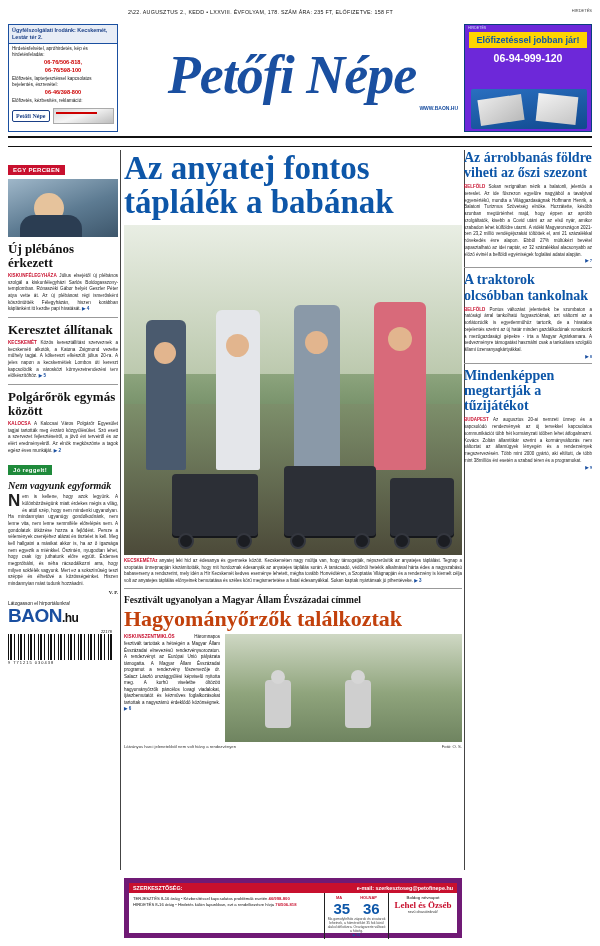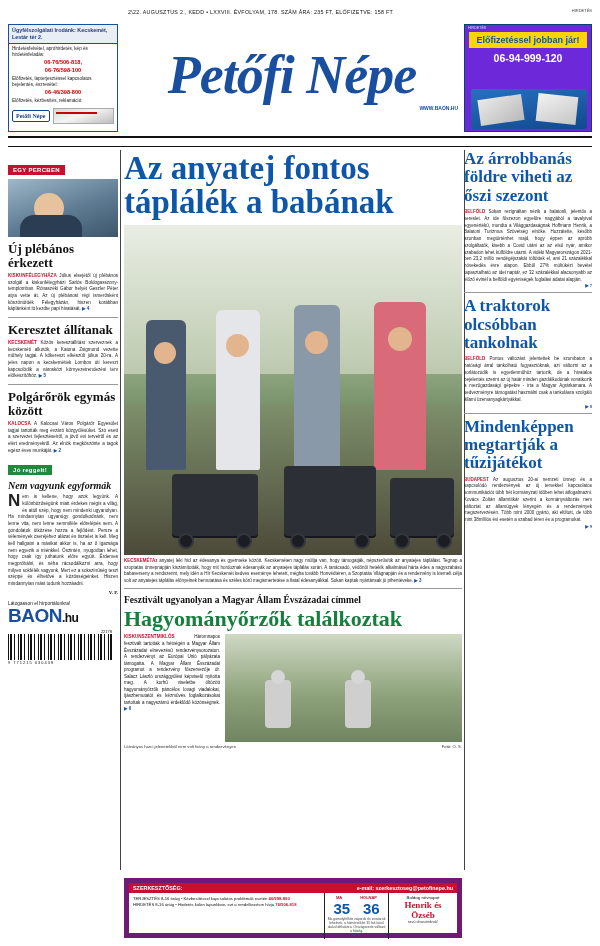--- a/index.html
+++ b/index.html
@@ -196,37 +196,37 @@
   .caption-box { width:338px; margin-top:3px; }
   .cap-text {
     font-size:4.5px; line-height:1.45; text-align:justify; color:#222;
     font-family:"Liberation Sans", sans-serif;
   }
   .cap-lead { color:#c8102e; font-weight:bold; }
 
   .sub-overline { font-family:"Liberation Serif", serif; font-weight:bold; font-size:9.5px; margin-top:6px; }
   h2.sublead {
     font-family:"Liberation Serif", serif; font-weight:bold;
-    font-size:22px; line-height:1.05; color:#15803d; margin:2px 0 4px;
+    font-size:22px; line-height:1.05; color:#c2410c; margin:2px 0 4px;
   }
   .subwrap { display:flex; gap:5px; }
   .subtext { width:96px; font-size:4.5px; line-height:1.45; text-align:justify; font-family:"Liberation Sans", sans-serif; }
   .subphoto {
     flex:1; height:108px; position:relative; overflow:hidden;
     background:linear-gradient(180deg,#cfd8c4 0%,#8fa47c 55%,#6f8460 100%);
   }
   .subphoto .knight { position:absolute; bottom:14px; width:26px; height:48px; background:#cfcfcf; border-radius:4px; }
   .subphoto .knight:after { content:""; position:absolute; left:6px; top:-10px; width:14px; height:14px; border-radius:50%; background:#d6d6d6; }
   .subcap { font-size:4.2px; font-family:"Liberation Sans", sans-serif; color:#333; margin-top:2px; display:flex; justify-content:space-between; }
 
   
   .rightcol { position:absolute; right:8px; top:150px; width:128px; }
   h3.rhead {
     font-family:"Liberation Serif", serif; font-weight:bold;
-    font-size:17px; line-height:1.08; color:#0d56a8; margin:0 0 4px;
+    font-size:14px; line-height:1.08; color:#0d56a8; margin:0 0 4px;
   }
   .rtext { font-size:4.5px; line-height:1.5; text-align:justify; font-family:"Liberation Sans", sans-serif; color:#222; }
   .rdate { color:#c8102e; font-weight:bold; }
   .rmore { text-align:right; color:#1a4fa0; font-weight:bold; font-size:4.5px; }
 
   
   .bottom { position:absolute; left:124px; bottom:8px; width:338px; height:60px; border:5px solid #701a75; }
   .bt-head {
     background:#c8102e; color:#fff; font-family:"Liberation Sans", sans-serif;
     font-weight:bold; font-size:5.4px; padding:2px 4px; display:flex; justify-content:space-between;
@@ -431,19 +431,19 @@
         </div>
         <div class="wtemps">
           <span>35</span>
           <span>36</span>
         </div>
         <div class="wnote">Ma gomolyfelhős záporok és zivatarok lehetnek, a hőmérséklet 35 fok körül alakul délutánra. Országszerte változó a hőség.</div>
         <div class="wnote" style="color:#1a4fa0;font-weight:bold;">▶ 13</div>
       </div>
       <div class="bt-name">
         <div class="nt">Boldog névnapot</div>
-        <div class="nn">Henrik és Özséb</div>
+        <div class="nn">Lehel és Özséb</div>
         <div class="nb">nevű olvasóinknak!</div>
       </div>
     </div>
   </div>
 
 </div>
 
 </body></html>

